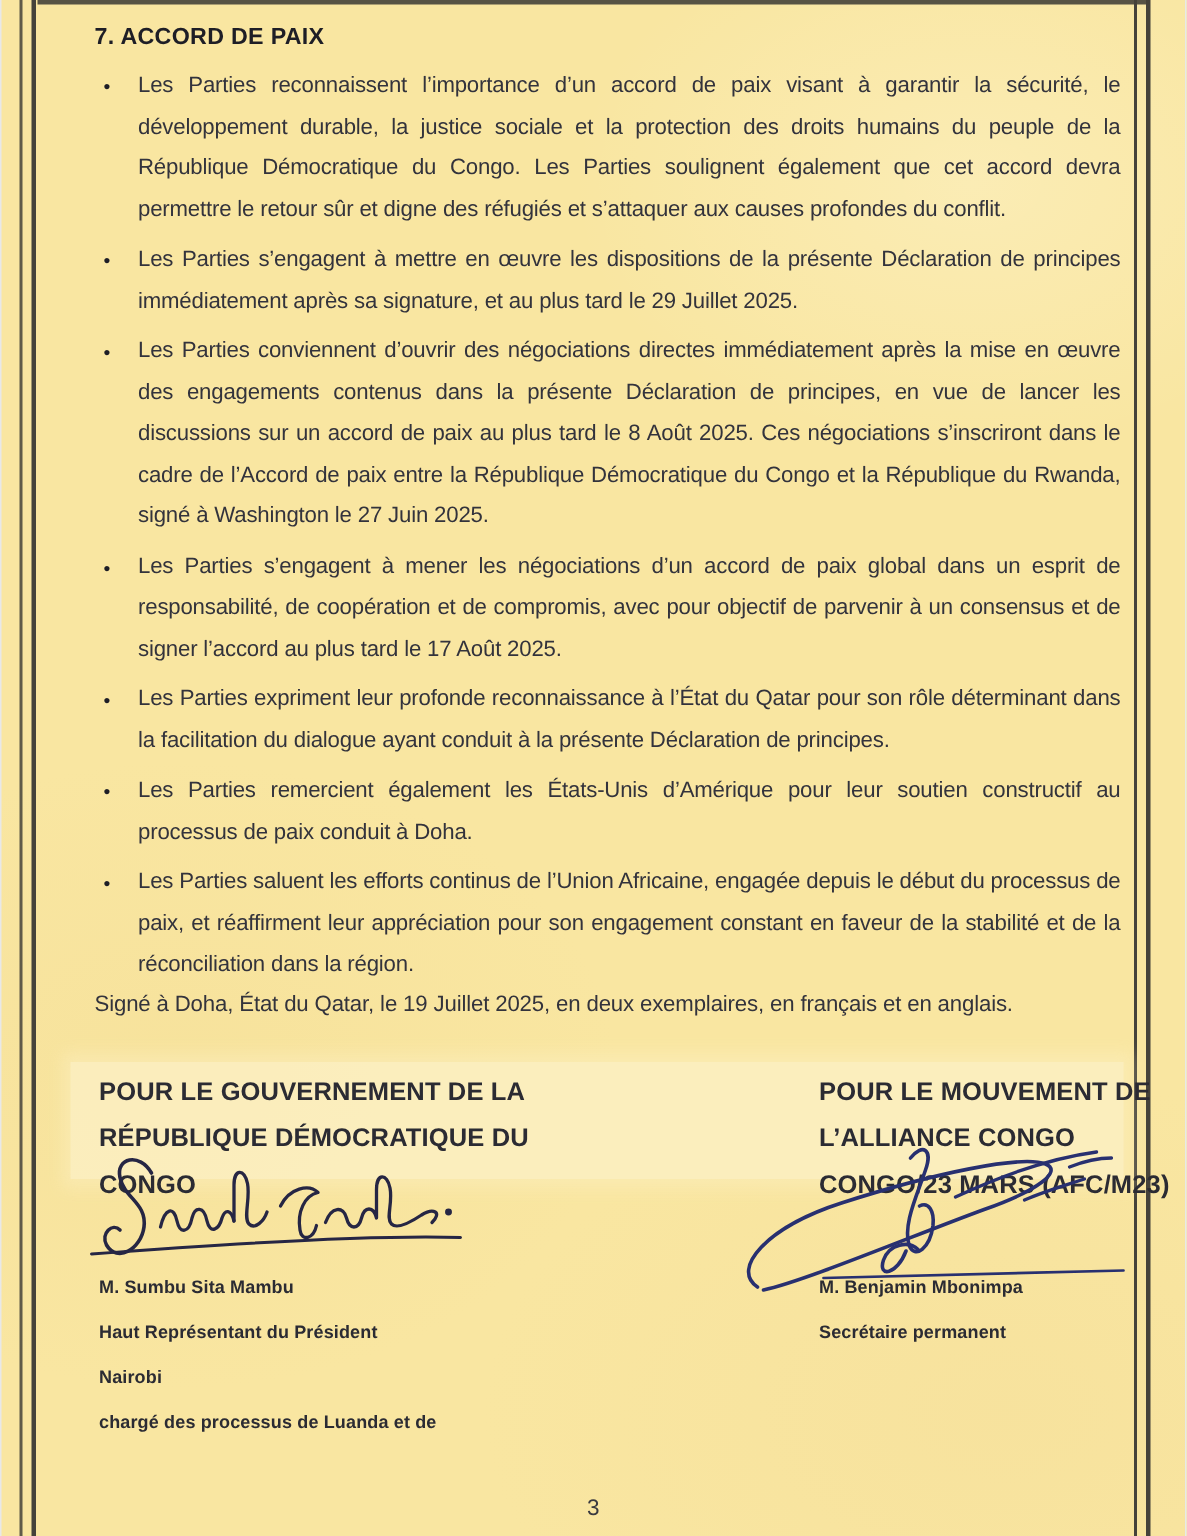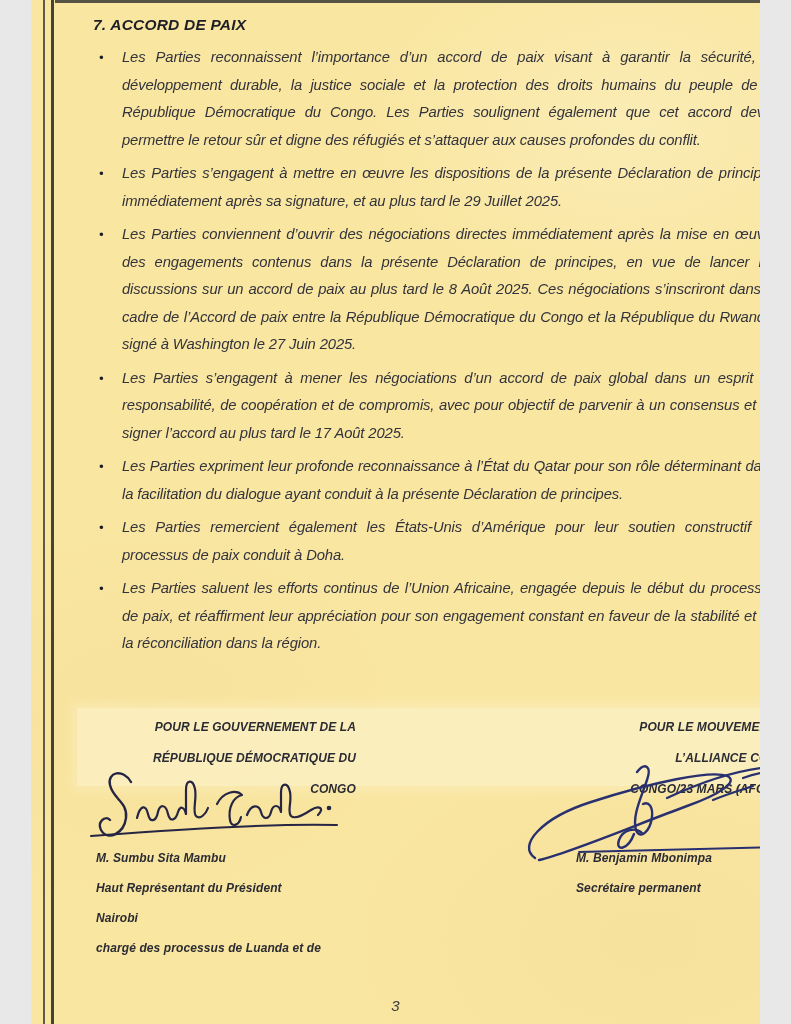--- a/index.html
+++ b/index.html
@@ -11,29 +11,28 @@
     --ink-sig-left:#262644;
     --ink-sig-right:#283070;
   }
   html,body{margin:0;padding:0;}
   body{
     font-family:"Liberation Sans", sans-serif;
     background:#e8e8e8;
   }
   .page{
     position:relative;
-    width:729px;height:1024px;
+    width:789px;height:1024px;
     margin:0 auto;
     background:
       radial-gradient(380px 260px at 82% 12%, rgba(255,250,225,.30), rgba(255,250,225,0) 70%),
       radial-gradient(420px 300px at 15% 70%, rgba(240,215,140,.25), rgba(240,215,140,0) 70%),
       radial-gradient(500px 320px at 85% 92%, rgba(243,219,150,.35), rgba(243,219,150,0) 70%),
       var(--paper);
     overflow:hidden;
-    font-style:italic;
   }
   
   .vline{position:absolute;top:0;bottom:0;background:var(--ink-border);}
   .vline.l1{left:12px;width:1.5px;opacity:.85;}
   .vline.l2{left:20px;width:2.5px;}
   .vline.r1{left:755px;width:2px;}
   .vline.r2{left:763px;width:2.5px;}
   .hline-top{position:absolute;top:0;left:24px;width:741px;height:2.5px;background:var(--ink-border);opacity:.9;}
 
   .section-heading{
@@ -65,22 +64,22 @@
   .scan-band{
     position:absolute;left:46px;top:708px;width:702px;height:78px;
     background:var(--paper-light);
     opacity:.72;
     box-shadow:0 0 10px 6px rgba(253,242,201,.55);
   }
   .sig-block{position:absolute;top:712px;}
   .sig-block.left{left:65px;width:260px;}
   .sig-block.right{left:545px;width:220px;}
   .sig-block .hline{
-    font-size:12px;font-weight:700;color:#2b2b33;
-    line-height:31px;white-space:nowrap;letter-spacing:.1px;text-align:right;
+    font-size:17px;font-weight:700;color:#2b2b33;
+    line-height:31px;white-space:nowrap;letter-spacing:.1px;
   }
   .sig-names{position:absolute;top:843px;}
   .sig-names.left{left:65px;}
   .sig-names.right{left:545px;}
   .sig-names .nline{
     font-size:12px;font-weight:700;color:#2b2b33;
     line-height:30px;white-space:nowrap;letter-spacing:.1px;
   }
   .signature{position:absolute;pointer-events:none;}
   .signature.left{left:56px;top:768px;width:256px;height:80px;}
@@ -107,20 +106,21 @@
   <ul class="bullets">
     <li><span class="marker">•</span><span>Les Parties reconnaissent l’importance d’un accord de paix visant à garantir la sécurité, le développement durable, la justice sociale et la protection des droits humains du peuple de la République Démocratique du Congo. Les Parties soulignent également que cet accord devra permettre le retour sûr et digne des réfugiés et s’attaquer aux causes profondes du conflit.</span></li>
     <li><span class="marker">•</span><span>Les Parties s’engagent à mettre en œuvre les dispositions de la présente Déclaration de principes immédiatement après sa signature, et au plus tard le 29 Juillet 2025.</span></li>
     <li><span class="marker">•</span><span>Les Parties conviennent d’ouvrir des négociations directes immédiatement après la mise en œuvre des engagements contenus dans la présente Déclaration de principes, en vue de lancer les discussions sur un accord de paix au plus tard le 8 Août 2025. Ces négociations s’inscriront dans le cadre de l’Accord de paix entre la République Démocratique du Congo et la République du Rwanda, signé à Washington le 27 Juin 2025.</span></li>
     <li><span class="marker">•</span><span>Les Parties s’engagent à mener les négociations d’un accord de paix global dans un esprit de responsabilité, de coopération et de compromis, avec pour objectif de parvenir à un consensus et de signer l’accord au plus tard le 17 Août 2025.</span></li>
     <li><span class="marker">•</span><span>Les Parties expriment leur profonde reconnaissance à l’État du Qatar pour son rôle déterminant dans la facilitation du dialogue ayant conduit à la présente Déclaration de principes.</span></li>
     <li><span class="marker">•</span><span>Les Parties remercient également les États-Unis d’Amérique pour leur soutien constructif au processus de paix conduit à Doha.</span></li>
     <li><span class="marker">•</span><span>Les Parties saluent les efforts continus de l’Union Africaine, engagée depuis le début du processus de paix, et réaffirment leur appréciation pour son engagement constant en faveur de la stabilité et de la réconciliation dans la région.</span></li>
   </ul>
 
+  <div class="signed-line">Signé à Doha, État du Qatar, le 19 Juillet 2025, en deux exemplaires, en français et en anglais.</div>
 
   <div class="scan-band"></div>
 
   <div class="sig-block left">
     <div class="hline">POUR LE GOUVERNEMENT DE LA</div>
     <div class="hline">RÉPUBLIQUE DÉMOCRATIQUE DU</div>
     <div class="hline">CONGO</div>
   </div>
 
   <div class="sig-block right">

